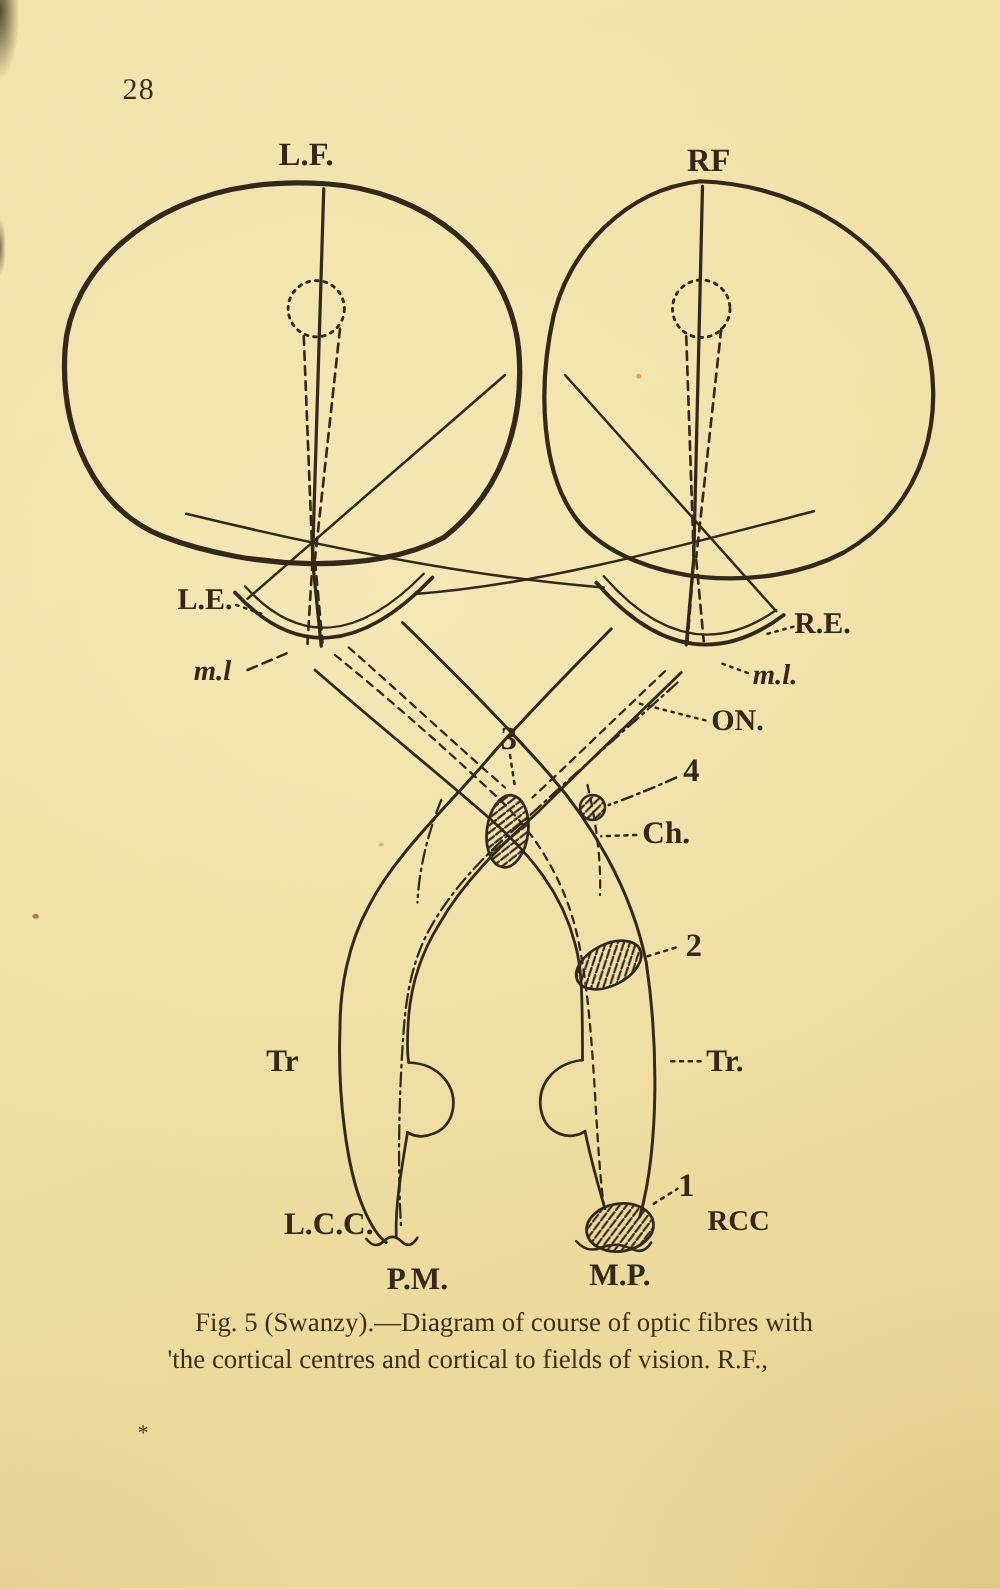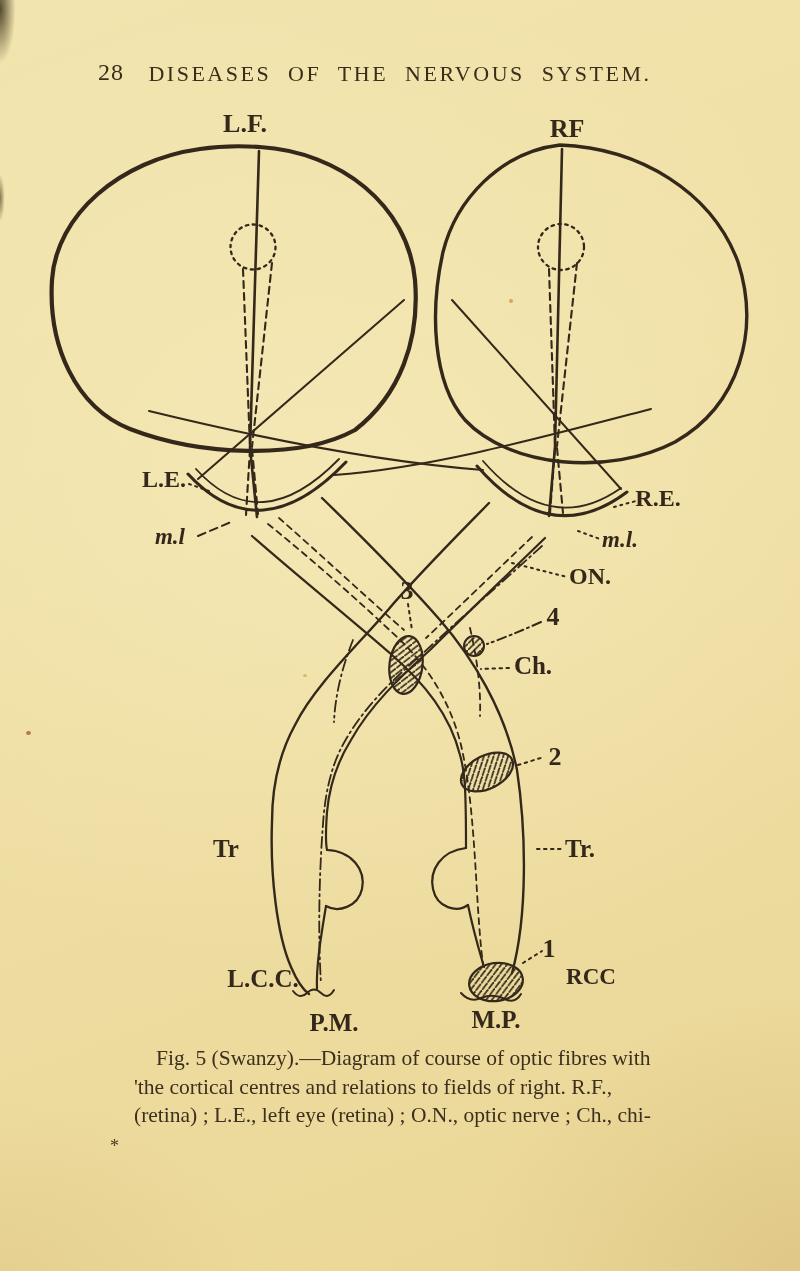--- a/index.html
+++ b/index.html
@@ -51,21 +51,20 @@
 
 <div class="page">
 
   <div class="corner-smudge"></div>
   <div class="edge-mark"></div>
   <div class="speck" style="left:26px;top:731px;width:5px;height:4px;background:#b05d28;opacity:.8"></div>
   <div class="speck" style="left:509px;top:299px;width:4px;height:4px;background:#c78b3a;opacity:.7"></div>
   <div class="speck" style="left:303px;top:674px;width:4px;height:3px;background:#c89a4e;opacity:.6"></div>
 
   <div class="pagenum">28</div>
-  <div class="runhead">DISEASES OF THE NERVOUS SYSTEM.</div>
 
   <svg width="800" height="960" viewBox="0 90 800 960" style="position:absolute;left:0;top:90px;">
     <defs>
       <pattern id="hatch" patternUnits="userSpaceOnUse" width="6.5" height="6.5">
         <line x1="0" y1="6.5" x2="6.5" y2="0" stroke="#33281a" stroke-width="1.7"></line>
       </pattern>
     </defs>
 
     <g fill="none" stroke="#33281a" stroke-linecap="round">
 
@@ -158,17 +157,16 @@
     <text x="263" y="987" font-size="25" text-anchor="middle">L.C.C.</text>
     <text x="591" y="984" font-size="23" text-anchor="middle">RCC</text>
     <text x="334" y="1031" font-size="25" text-anchor="middle">P.M.</text>
     <text x="496" y="1028" font-size="25" text-anchor="middle">M.P.</text>
   </svg>
 
   <div class="margin-asterisk">*</div>
 
   <div class="caption">
     <div class="cap-line indent">Fig. 5 (Swanzy).—Diagram of course of optic fibres with</div>
-    <div class="cap-line">'the cortical centres and relations to fields of right.  R.F.,</div>
-    <div class="cap-line">(retina) ; L.E., left eye (retina) ; O.N., optic nerve ; Ch., chi-</div>
+    <div class="cap-line">'the cortical centres and cortical to fields of vision.  R.F.,</div>
   </div>
 
 </div>
 
 </body></html>

